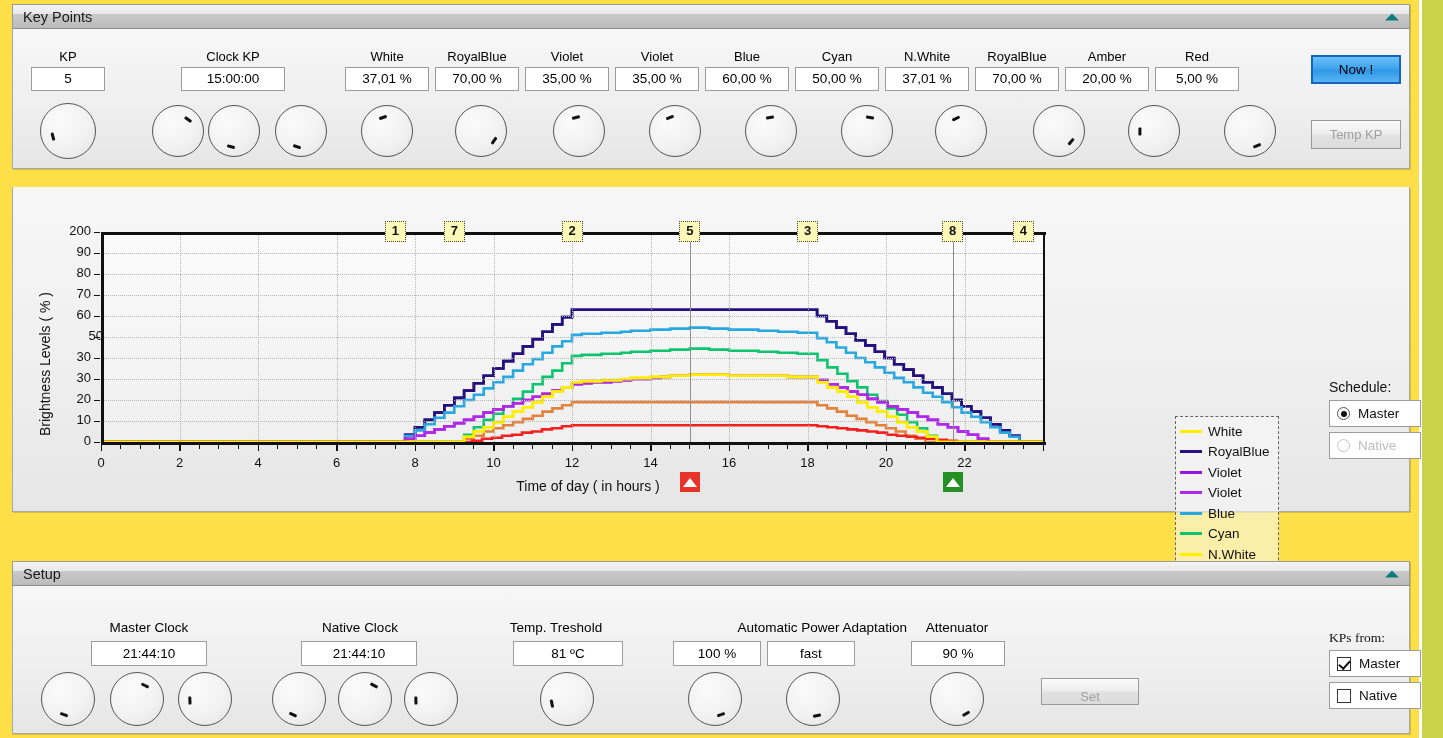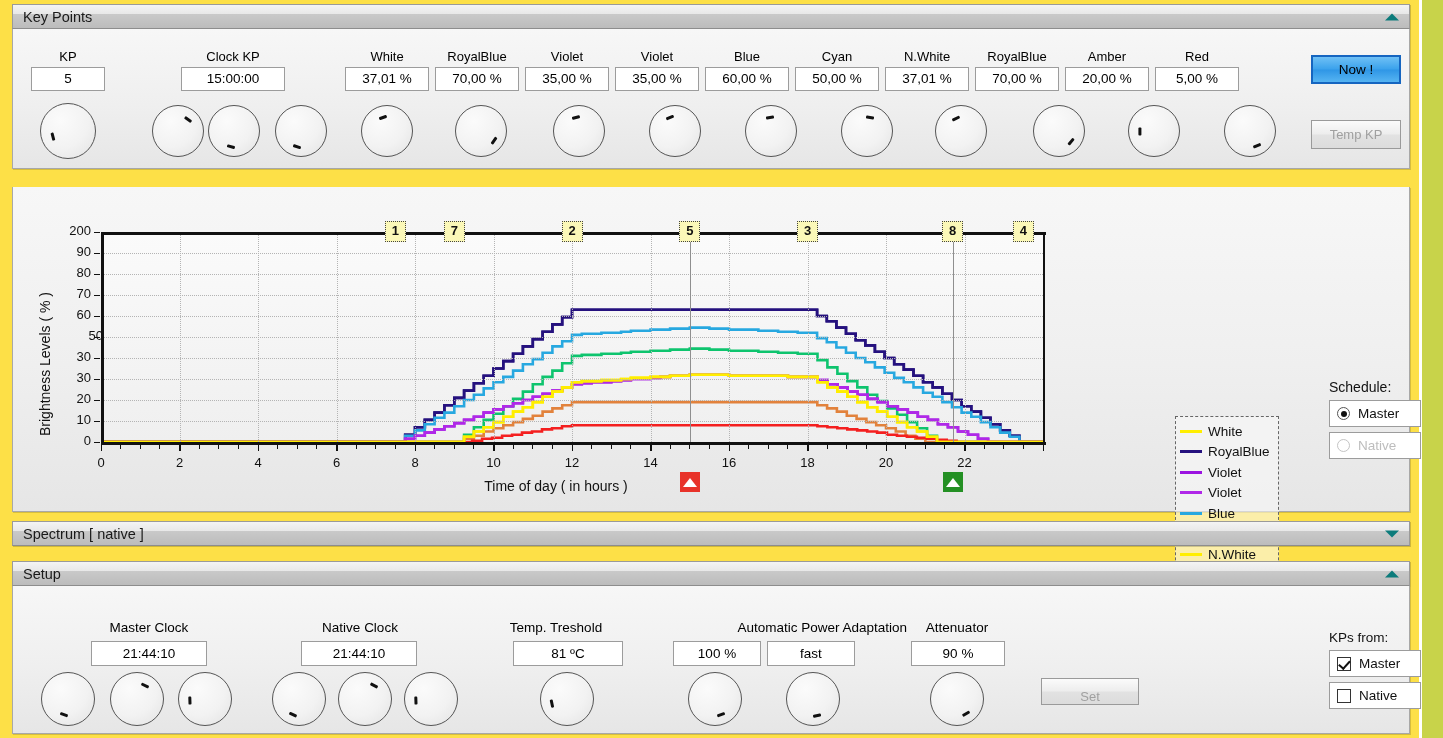--- a/index.html
+++ b/index.html
@@ -268,21 +268,21 @@
         <span>Temp KP</span>
       </div>
     </div>
   </div>
 
   <div class="panel" style="left:12px;top:187px;width:1398px;">
     <div class="panel-body" style="height:325px;">
 
       <div id="chartwrap" style="left:0;top:0;width:1396px;height:323px;">
         <div id="ylabel" style="left: 24px; top: 249px;">Brightness Levels  ( % )</div>
-        <div id="xlabel" style="left: 72px; top: 291px; width: 942px;">Time of day  ( in hours )</div>
+        <div id="xlabel" style="left: 104px; top: 291px; width: 942px;">Time of day  ( in hours )</div>
         <div id="plot" style="left: 88px; top: 45px; width: 942px; height: 210px;"></div>
         <svg id="curves" style="position: absolute; left: 0px; top: 0px;" width="1396" height="323">
             <polyline points="88.0,255.0 97.8,255.0 97.8,255.0 107.6,255.0 107.6,255.0 117.4,255.0 117.4,255.0 127.3,255.0 127.3,255.0 137.1,255.0 137.1,255.0 146.9,255.0 146.9,255.0 156.7,255.0 156.7,255.0 166.5,255.0 166.5,255.0 176.3,255.0 176.3,255.0 186.1,255.0 186.1,255.0 195.9,255.0 195.9,255.0 205.8,255.0 205.8,255.0 215.6,255.0 215.6,255.0 225.4,255.0 225.4,255.0 235.2,255.0 235.2,255.0 245.0,255.0 245.0,255.0 254.8,255.0 254.8,255.0 264.6,255.0 264.6,255.0 274.4,255.0 274.4,255.0 284.3,255.0 284.3,255.0 294.1,255.0 294.1,255.0 303.9,255.0 303.9,255.0 313.7,255.0 313.7,255.0 323.5,255.0 323.5,255.0 333.3,255.0 333.3,255.0 343.1,255.0 343.1,255.0 352.9,255.0 352.9,255.0 362.8,255.0 362.8,255.0 372.6,255.0 372.6,255.0 382.4,255.0 382.4,255.0 382.4,255.0 392.2,255.0 392.2,247.7 402.0,247.7 402.0,240.3 411.8,240.3 411.8,232.9 421.6,232.9 421.6,225.6 431.4,225.6 431.4,218.3 441.3,218.3 441.3,210.9 451.1,210.9 451.1,203.6 460.9,203.6 460.9,196.2 470.7,196.2 470.7,188.8 480.5,188.8 480.5,181.5 490.3,181.5 490.3,174.1 500.1,174.1 500.1,166.8 509.9,166.8 509.9,159.4 519.8,159.4 519.8,152.1 529.6,152.1 529.6,144.8 539.4,144.8 539.4,137.4 549.2,137.4 549.2,130.1 559.0,130.1 559.0,122.7 559.0,122.7 568.8,122.7 568.8,122.7 578.6,122.7 578.6,122.7 588.4,122.7 588.4,122.7 598.3,122.7 598.3,122.7 608.1,122.7 608.1,122.7 617.9,122.7 617.9,122.7 627.7,122.7 627.7,122.7 637.5,122.7 637.5,122.7 647.3,122.7 647.3,122.7 657.1,122.7 657.1,122.7 666.9,122.7 666.9,122.7 676.8,122.7 676.8,122.7 676.8,122.7 686.6,122.7 686.6,122.7 696.4,122.7 696.4,122.7 706.2,122.7 706.2,122.7 716.0,122.7 716.0,122.7 725.8,122.7 725.8,122.7 735.6,122.7 735.6,122.7 745.4,122.7 745.4,122.7 755.3,122.7 755.3,122.7 765.1,122.7 765.1,122.7 774.9,122.7 774.9,122.7 784.7,122.7 784.7,122.7 794.5,122.7 794.5,122.7 794.5,122.7 804.1,122.7 804.1,129.0 813.8,129.0 813.8,134.3 823.4,134.3 823.4,140.6 833.0,140.6 833.0,146.8 842.7,146.8 842.7,153.2 852.3,153.2 852.3,158.4 861.9,158.4 861.9,164.7 871.6,164.7 871.6,171.0 881.2,171.0 881.2,177.3 890.8,177.3 890.8,182.6 900.5,182.6 900.5,188.8 910.1,188.8 910.1,195.2 919.7,195.2 919.7,200.4 929.4,200.4 929.4,206.7 939.0,206.7 939.0,213.0 948.6,213.0 948.6,219.3 958.3,219.3 958.3,224.6 967.9,224.6 967.9,230.8 977.5,230.8 977.5,237.2 987.2,237.2 987.2,243.4 996.8,243.4 996.8,248.7 1006.4,248.7 1006.4,255.0 1006.4,255.0 1018.2,255.0 1018.2,255.0 1030.0,255.0 1030.0,255.0" fill="none" stroke="#25117e" stroke-width="2.6"></polyline>
             <polyline points="88.0,255.0 97.8,255.0 97.8,255.0 107.6,255.0 107.6,255.0 117.4,255.0 117.4,255.0 127.3,255.0 127.3,255.0 137.1,255.0 137.1,255.0 146.9,255.0 146.9,255.0 156.7,255.0 156.7,255.0 166.5,255.0 166.5,255.0 176.3,255.0 176.3,255.0 186.1,255.0 186.1,255.0 195.9,255.0 195.9,255.0 205.8,255.0 205.8,255.0 215.6,255.0 215.6,255.0 225.4,255.0 225.4,255.0 235.2,255.0 235.2,255.0 245.0,255.0 245.0,255.0 254.8,255.0 254.8,255.0 264.6,255.0 264.6,255.0 274.4,255.0 274.4,255.0 284.3,255.0 284.3,255.0 294.1,255.0 294.1,255.0 303.9,255.0 303.9,255.0 313.7,255.0 313.7,255.0 323.5,255.0 323.5,255.0 333.3,255.0 333.3,255.0 343.1,255.0 343.1,255.0 352.9,255.0 352.9,255.0 362.8,255.0 362.8,255.0 372.6,255.0 372.6,255.0 382.4,255.0 382.4,255.0 382.4,255.0 392.2,255.0 392.2,247.7 402.0,247.7 402.0,240.3 411.8,240.3 411.8,232.9 421.6,232.9 421.6,225.6 431.4,225.6 431.4,218.3 441.3,218.3 441.3,210.9 451.1,210.9 451.1,203.6 460.9,203.6 460.9,196.2 470.7,196.2 470.7,188.8 480.5,188.8 480.5,181.5 490.3,181.5 490.3,174.1 500.1,174.1 500.1,166.8 509.9,166.8 509.9,159.4 519.8,159.4 519.8,152.1 529.6,152.1 529.6,144.8 539.4,144.8 539.4,137.4 549.2,137.4 549.2,130.1 559.0,130.1 559.0,122.7 559.0,122.7 568.8,122.7 568.8,122.7 578.6,122.7 578.6,122.7 588.4,122.7 588.4,122.7 598.3,122.7 598.3,122.7 608.1,122.7 608.1,122.7 617.9,122.7 617.9,122.7 627.7,122.7 627.7,122.7 637.5,122.7 637.5,122.7 647.3,122.7 647.3,122.7 657.1,122.7 657.1,122.7 666.9,122.7 666.9,122.7 676.8,122.7 676.8,122.7 676.8,122.7 686.6,122.7 686.6,122.7 696.4,122.7 696.4,122.7 706.2,122.7 706.2,122.7 716.0,122.7 716.0,122.7 725.8,122.7 725.8,122.7 735.6,122.7 735.6,122.7 745.4,122.7 745.4,122.7 755.3,122.7 755.3,122.7 765.1,122.7 765.1,122.7 774.9,122.7 774.9,122.7 784.7,122.7 784.7,122.7 794.5,122.7 794.5,122.7 794.5,122.7 804.1,122.7 804.1,129.0 813.8,129.0 813.8,134.3 823.4,134.3 823.4,140.6 833.0,140.6 833.0,146.8 842.7,146.8 842.7,153.2 852.3,153.2 852.3,158.4 861.9,158.4 861.9,164.7 871.6,164.7 871.6,171.0 881.2,171.0 881.2,177.3 890.8,177.3 890.8,182.6 900.5,182.6 900.5,188.8 910.1,188.8 910.1,195.2 919.7,195.2 919.7,200.4 929.4,200.4 929.4,206.7 939.0,206.7 939.0,213.0 948.6,213.0 948.6,219.3 958.3,219.3 958.3,224.6 967.9,224.6 967.9,230.8 977.5,230.8 977.5,237.2 987.2,237.2 987.2,243.4 996.8,243.4 996.8,248.7 1006.4,248.7 1006.4,255.0 1006.4,255.0 1018.2,255.0 1018.2,255.0 1030.0,255.0 1030.0,255.0" fill="none" stroke="#25117e" stroke-width="2.6"></polyline>
             <polyline points="88.0,255.0 97.8,255.0 97.8,255.0 107.6,255.0 107.6,255.0 117.4,255.0 117.4,255.0 127.3,255.0 127.3,255.0 137.1,255.0 137.1,255.0 146.9,255.0 146.9,255.0 156.7,255.0 156.7,255.0 166.5,255.0 166.5,255.0 176.3,255.0 176.3,255.0 186.1,255.0 186.1,255.0 195.9,255.0 195.9,255.0 205.8,255.0 205.8,255.0 215.6,255.0 215.6,255.0 225.4,255.0 225.4,255.0 235.2,255.0 235.2,255.0 245.0,255.0 245.0,255.0 254.8,255.0 254.8,255.0 264.6,255.0 264.6,255.0 274.4,255.0 274.4,255.0 284.3,255.0 284.3,255.0 294.1,255.0 294.1,255.0 303.9,255.0 303.9,255.0 313.7,255.0 313.7,255.0 323.5,255.0 323.5,255.0 333.3,255.0 333.3,255.0 343.1,255.0 343.1,255.0 352.9,255.0 352.9,255.0 362.8,255.0 362.8,255.0 372.6,255.0 372.6,255.0 382.4,255.0 382.4,255.0 382.4,255.0 392.2,255.0 392.2,248.7 402.0,248.7 402.0,243.4 411.8,243.4 411.8,237.2 421.6,237.2 421.6,230.8 431.4,230.8 431.4,225.6 441.3,225.6 441.3,219.3 451.1,219.3 451.1,213.0 460.9,213.0 460.9,207.8 470.7,207.8 470.7,201.4 480.5,201.4 480.5,195.2 490.3,195.2 490.3,189.9 500.1,189.9 500.1,183.6 509.9,183.6 509.9,177.3 519.8,177.3 519.8,172.1 529.6,172.1 529.6,165.8 539.4,165.8 539.4,159.4 549.2,159.4 549.2,154.2 559.0,154.2 559.0,147.9 559.0,147.9 568.8,147.9 568.8,146.8 578.6,146.8 578.6,146.8 588.4,146.8 588.4,145.8 598.3,145.8 598.3,145.8 608.1,145.8 608.1,144.8 617.9,144.8 617.9,143.7 627.7,143.7 627.7,143.7 637.5,143.7 637.5,142.6 647.3,142.6 647.3,142.6 657.1,142.6 657.1,141.6 666.9,141.6 666.9,141.6 676.8,141.6 676.8,140.6 676.8,140.6 686.6,140.6 686.6,140.6 696.4,140.6 696.4,141.6 706.2,141.6 706.2,141.6 716.0,141.6 716.0,142.6 725.8,142.6 725.8,142.6 735.6,142.6 735.6,142.6 745.4,142.6 745.4,143.7 755.3,143.7 755.3,143.7 765.1,143.7 765.1,144.8 774.9,144.8 774.9,144.8 784.7,144.8 784.7,145.8 794.5,145.8 794.5,145.8 794.5,145.8 804.1,145.8 804.1,151.1 813.8,151.1 813.8,155.3 823.4,155.3 823.4,160.5 833.0,160.5 833.0,165.8 842.7,165.8 842.7,171.0 852.3,171.0 852.3,175.2 861.9,175.2 861.9,180.4 871.6,180.4 871.6,185.7 881.2,185.7 881.2,190.9 890.8,190.9 890.8,195.2 900.5,195.2 900.5,200.4 910.1,200.4 910.1,205.7 919.7,205.7 919.7,209.8 929.4,209.8 929.4,215.1 939.0,215.1 939.0,220.3 948.6,220.3 948.6,225.6 958.3,225.6 958.3,229.8 967.9,229.8 967.9,235.1 977.5,235.1 977.5,240.3 987.2,240.3 987.2,245.6 996.8,245.6 996.8,249.8 1006.4,249.8 1006.4,255.0 1006.4,255.0 1018.2,255.0 1018.2,255.0 1030.0,255.0 1030.0,255.0" fill="none" stroke="#27a8e0" stroke-width="2.6"></polyline>
             <polyline points="88.0,255.0 97.8,255.0 97.8,255.0 107.6,255.0 107.6,255.0 117.4,255.0 117.4,255.0 127.3,255.0 127.3,255.0 137.1,255.0 137.1,255.0 146.9,255.0 146.9,255.0 156.7,255.0 156.7,255.0 166.5,255.0 166.5,255.0 176.3,255.0 176.3,255.0 186.1,255.0 186.1,255.0 195.9,255.0 195.9,255.0 205.8,255.0 205.8,255.0 215.6,255.0 215.6,255.0 225.4,255.0 225.4,255.0 235.2,255.0 235.2,255.0 245.0,255.0 245.0,255.0 254.8,255.0 254.8,255.0 264.6,255.0 264.6,255.0 274.4,255.0 274.4,255.0 284.3,255.0 284.3,255.0 294.1,255.0 294.1,255.0 303.9,255.0 303.9,255.0 313.7,255.0 313.7,255.0 323.5,255.0 323.5,255.0 333.3,255.0 333.3,255.0 343.1,255.0 343.1,255.0 352.9,255.0 352.9,255.0 362.8,255.0 362.8,255.0 372.6,255.0 372.6,255.0 382.4,255.0 382.4,255.0 392.2,255.0 392.2,255.0 402.0,255.0 402.0,255.0 411.8,255.0 411.8,255.0 421.6,255.0 421.6,255.0 431.4,255.0 431.4,255.0 441.3,255.0 441.3,255.0 441.3,255.0 451.1,255.0 451.1,247.7 460.9,247.7 460.9,240.3 470.7,240.3 470.7,232.9 480.5,232.9 480.5,226.7 490.3,226.7 490.3,219.3 500.1,219.3 500.1,211.9 509.9,211.9 509.9,204.6 519.8,204.6 519.8,197.3 529.6,197.3 529.6,189.9 539.4,189.9 539.4,183.6 549.2,183.6 549.2,176.3 559.0,176.3 559.0,168.9 559.0,168.9 568.8,168.9 568.8,167.9 578.6,167.9 578.6,167.9 588.4,167.9 588.4,166.8 598.3,166.8 598.3,166.8 608.1,166.8 608.1,165.8 617.9,165.8 617.9,164.7 627.7,164.7 627.7,164.7 637.5,164.7 637.5,163.7 647.3,163.7 647.3,163.7 657.1,163.7 657.1,162.6 666.9,162.6 666.9,162.6 676.8,162.6 676.8,161.6 676.8,161.6 686.6,161.6 686.6,161.6 696.4,161.6 696.4,162.6 706.2,162.6 706.2,162.6 716.0,162.6 716.0,163.7 725.8,163.7 725.8,163.7 735.6,163.7 735.6,163.7 745.4,163.7 745.4,164.7 755.3,164.7 755.3,164.7 765.1,164.7 765.1,165.8 774.9,165.8 774.9,165.8 784.7,165.8 784.7,166.8 794.5,166.8 794.5,166.8 794.5,166.8 804.5,166.8 804.5,173.1 814.4,173.1 814.4,180.4 824.4,180.4 824.4,186.8 834.4,186.8 834.4,194.1 844.3,194.1 844.3,200.4 854.3,200.4 854.3,207.8 864.2,207.8 864.2,214.1 874.2,214.1 874.2,221.4 884.2,221.4 884.2,227.7 894.1,227.7 894.1,235.1 904.1,235.1 904.1,241.3 914.1,241.3 914.1,248.7 924.0,248.7 924.0,255.0 924.0,255.0 933.7,255.0 933.7,255.0 943.3,255.0 943.3,255.0 952.9,255.0 952.9,255.0 962.6,255.0 962.6,255.0 972.2,255.0 972.2,255.0 981.8,255.0 981.8,255.0 991.5,255.0 991.5,255.0 1001.1,255.0 1001.1,255.0 1010.7,255.0 1010.7,255.0 1020.4,255.0 1020.4,255.0 1030.0,255.0 1030.0,255.0" fill="none" stroke="#0ec46e" stroke-width="2.6"></polyline>
             <polyline points="88.0,255.0 97.8,255.0 97.8,255.0 107.6,255.0 107.6,255.0 117.4,255.0 117.4,255.0 127.3,255.0 127.3,255.0 137.1,255.0 137.1,255.0 146.9,255.0 146.9,255.0 156.7,255.0 156.7,255.0 166.5,255.0 166.5,255.0 176.3,255.0 176.3,255.0 186.1,255.0 186.1,255.0 195.9,255.0 195.9,255.0 205.8,255.0 205.8,255.0 215.6,255.0 215.6,255.0 225.4,255.0 225.4,255.0 235.2,255.0 235.2,255.0 245.0,255.0 245.0,255.0 254.8,255.0 254.8,255.0 264.6,255.0 264.6,255.0 274.4,255.0 274.4,255.0 284.3,255.0 284.3,255.0 294.1,255.0 294.1,255.0 303.9,255.0 303.9,255.0 313.7,255.0 313.7,255.0 323.5,255.0 323.5,255.0 333.3,255.0 333.3,255.0 343.1,255.0 343.1,255.0 352.9,255.0 352.9,255.0 362.8,255.0 362.8,255.0 372.6,255.0 372.6,255.0 382.4,255.0 382.4,255.0 382.4,255.0 392.2,255.0 392.2,251.8 402.0,251.8 402.0,248.7 411.8,248.7 411.8,245.6 421.6,245.6 421.6,242.4 431.4,242.4 431.4,239.3 441.3,239.3 441.3,236.1 451.1,236.1 451.1,232.9 460.9,232.9 460.9,229.8 470.7,229.8 470.7,225.6 480.5,225.6 480.5,222.4 490.3,222.4 490.3,219.3 500.1,219.3 500.1,216.2 509.9,216.2 509.9,213.0 519.8,213.0 519.8,209.8 529.6,209.8 529.6,206.7 539.4,206.7 539.4,203.6 549.2,203.6 549.2,200.4 559.0,200.4 559.0,197.3 559.0,197.3 568.8,197.3 568.8,196.2 578.6,196.2 578.6,195.2 588.4,195.2 588.4,195.2 598.3,195.2 598.3,194.1 608.1,194.1 608.1,193.1 617.9,193.1 617.9,192.0 627.7,192.0 627.7,192.0 637.5,192.0 637.5,190.9 647.3,190.9 647.3,189.9 657.1,189.9 657.1,188.8 666.9,188.8 666.9,188.8 676.8,188.8 676.8,187.8 676.8,187.8 686.6,187.8 686.6,187.8 696.4,187.8 696.4,187.8 706.2,187.8 706.2,187.8 716.0,187.8 716.0,188.8 725.8,188.8 725.8,188.8 735.6,188.8 735.6,188.8 745.4,188.8 745.4,188.8 755.3,188.8 755.3,188.8 765.1,188.8 765.1,188.8 774.9,188.8 774.9,189.9 784.7,189.9 784.7,189.9 794.5,189.9 794.5,189.9 794.5,189.9 804.5,189.9 804.5,193.1 814.6,193.1 814.6,197.3 824.6,197.3 824.6,200.4 834.6,200.4 834.6,204.6 844.7,204.6 844.7,207.8 854.7,207.8 854.7,211.9 864.7,211.9 864.7,215.1 874.7,215.1 874.7,219.3 884.8,219.3 884.8,222.4 894.8,222.4 894.8,225.6 904.8,225.6 904.8,229.8 914.9,229.8 914.9,232.9 924.9,232.9 924.9,237.2 934.9,237.2 934.9,240.3 945.0,240.3 945.0,244.5 955.0,244.5 955.0,247.7 965.0,247.7 965.0,251.8 975.1,251.8 975.1,255.0 975.1,255.0 984.2,255.0 984.2,255.0 993.4,255.0 993.4,255.0 1002.5,255.0 1002.5,255.0 1011.7,255.0 1011.7,255.0 1020.8,255.0 1020.8,255.0 1030.0,255.0 1030.0,255.0" fill="none" stroke="#9b13e0" stroke-width="2.6"></polyline>
             <polyline points="88.0,255.0 97.8,255.0 97.8,255.0 107.6,255.0 107.6,255.0 117.4,255.0 117.4,255.0 127.3,255.0 127.3,255.0 137.1,255.0 137.1,255.0 146.9,255.0 146.9,255.0 156.7,255.0 156.7,255.0 166.5,255.0 166.5,255.0 176.3,255.0 176.3,255.0 186.1,255.0 186.1,255.0 195.9,255.0 195.9,255.0 205.8,255.0 205.8,255.0 215.6,255.0 215.6,255.0 225.4,255.0 225.4,255.0 235.2,255.0 235.2,255.0 245.0,255.0 245.0,255.0 254.8,255.0 254.8,255.0 264.6,255.0 264.6,255.0 274.4,255.0 274.4,255.0 284.3,255.0 284.3,255.0 294.1,255.0 294.1,255.0 303.9,255.0 303.9,255.0 313.7,255.0 313.7,255.0 323.5,255.0 323.5,255.0 333.3,255.0 333.3,255.0 343.1,255.0 343.1,255.0 352.9,255.0 352.9,255.0 362.8,255.0 362.8,255.0 372.6,255.0 372.6,255.0 382.4,255.0 382.4,255.0 382.4,255.0 392.2,255.0 392.2,251.8 402.0,251.8 402.0,248.7 411.8,248.7 411.8,245.6 421.6,245.6 421.6,242.4 431.4,242.4 431.4,239.3 441.3,239.3 441.3,236.1 451.1,236.1 451.1,232.9 460.9,232.9 460.9,229.8 470.7,229.8 470.7,225.6 480.5,225.6 480.5,222.4 490.3,222.4 490.3,219.3 500.1,219.3 500.1,216.2 509.9,216.2 509.9,213.0 519.8,213.0 519.8,209.8 529.6,209.8 529.6,206.7 539.4,206.7 539.4,203.6 549.2,203.6 549.2,200.4 559.0,200.4 559.0,197.3 559.0,197.3 568.8,197.3 568.8,196.2 578.6,196.2 578.6,195.2 588.4,195.2 588.4,195.2 598.3,195.2 598.3,194.1 608.1,194.1 608.1,193.1 617.9,193.1 617.9,192.0 627.7,192.0 627.7,192.0 637.5,192.0 637.5,190.9 647.3,190.9 647.3,189.9 657.1,189.9 657.1,188.8 666.9,188.8 666.9,188.8 676.8,188.8 676.8,187.8 676.8,187.8 686.6,187.8 686.6,187.8 696.4,187.8 696.4,187.8 706.2,187.8 706.2,187.8 716.0,187.8 716.0,188.8 725.8,188.8 725.8,188.8 735.6,188.8 735.6,188.8 745.4,188.8 745.4,188.8 755.3,188.8 755.3,188.8 765.1,188.8 765.1,188.8 774.9,188.8 774.9,189.9 784.7,189.9 784.7,189.9 794.5,189.9 794.5,189.9 794.5,189.9 804.5,189.9 804.5,193.1 814.6,193.1 814.6,197.3 824.6,197.3 824.6,200.4 834.6,200.4 834.6,204.6 844.7,204.6 844.7,207.8 854.7,207.8 854.7,211.9 864.7,211.9 864.7,215.1 874.7,215.1 874.7,219.3 884.8,219.3 884.8,222.4 894.8,222.4 894.8,225.6 904.8,225.6 904.8,229.8 914.9,229.8 914.9,232.9 924.9,232.9 924.9,237.2 934.9,237.2 934.9,240.3 945.0,240.3 945.0,244.5 955.0,244.5 955.0,247.7 965.0,247.7 965.0,251.8 975.1,251.8 975.1,255.0 975.1,255.0 984.2,255.0 984.2,255.0 993.4,255.0 993.4,255.0 1002.5,255.0 1002.5,255.0 1011.7,255.0 1011.7,255.0 1020.8,255.0 1020.8,255.0 1030.0,255.0 1030.0,255.0" fill="none" stroke="#b028e8" stroke-width="2.6"></polyline>
             <polyline points="88.0,255.0 97.8,255.0 97.8,255.0 107.6,255.0 107.6,255.0 117.4,255.0 117.4,255.0 127.3,255.0 127.3,255.0 137.1,255.0 137.1,255.0 146.9,255.0 146.9,255.0 156.7,255.0 156.7,255.0 166.5,255.0 166.5,255.0 176.3,255.0 176.3,255.0 186.1,255.0 186.1,255.0 195.9,255.0 195.9,255.0 205.8,255.0 205.8,255.0 215.6,255.0 215.6,255.0 225.4,255.0 225.4,255.0 235.2,255.0 235.2,255.0 245.0,255.0 245.0,255.0 254.8,255.0 254.8,255.0 264.6,255.0 264.6,255.0 274.4,255.0 274.4,255.0 284.3,255.0 284.3,255.0 294.1,255.0 294.1,255.0 303.9,255.0 303.9,255.0 313.7,255.0 313.7,255.0 323.5,255.0 323.5,255.0 333.3,255.0 333.3,255.0 343.1,255.0 343.1,255.0 352.9,255.0 352.9,255.0 362.8,255.0 362.8,255.0 372.6,255.0 372.6,255.0 382.4,255.0 382.4,255.0 392.2,255.0 392.2,255.0 402.0,255.0 402.0,255.0 411.8,255.0 411.8,255.0 421.6,255.0 421.6,255.0 431.4,255.0 431.4,255.0 441.3,255.0 441.3,255.0 441.3,255.0 451.1,255.0 451.1,251.8 460.9,251.8 460.9,248.7 470.7,248.7 470.7,244.5 480.5,244.5 480.5,241.3 490.3,241.3 490.3,238.2 500.1,238.2 500.1,235.1 509.9,235.1 509.9,231.9 519.8,231.9 519.8,228.8 529.6,228.8 529.6,224.6 539.4,224.6 539.4,221.4 549.2,221.4 549.2,218.3 559.0,218.3 559.0,215.1 559.0,215.1 568.8,215.1 568.8,215.1 578.6,215.1 578.6,215.1 588.4,215.1 588.4,215.1 598.3,215.1 598.3,215.1 608.1,215.1 608.1,215.1 617.9,215.1 617.9,215.1 627.7,215.1 627.7,215.1 637.5,215.1 637.5,215.1 647.3,215.1 647.3,215.1 657.1,215.1 657.1,215.1 666.9,215.1 666.9,215.1 676.8,215.1 676.8,215.1 676.8,215.1 686.6,215.1 686.6,215.1 696.4,215.1 696.4,215.1 706.2,215.1 706.2,215.1 716.0,215.1 716.0,215.1 725.8,215.1 725.8,215.1 735.6,215.1 735.6,215.1 745.4,215.1 745.4,215.1 755.3,215.1 755.3,215.1 765.1,215.1 765.1,215.1 774.9,215.1 774.9,215.1 784.7,215.1 784.7,215.1 794.5,215.1 794.5,215.1 794.5,215.1 804.3,215.1 804.3,218.3 814.1,218.3 814.1,221.4 823.9,221.4 823.9,224.6 833.8,224.6 833.8,228.8 843.6,228.8 843.6,231.9 853.4,231.9 853.4,235.1 863.2,235.1 863.2,238.2 873.0,238.2 873.0,241.3 882.8,241.3 882.8,244.5 892.6,244.5 892.6,248.7 902.4,248.7 902.4,251.8 912.3,251.8 912.3,255.0 912.3,255.0 922.1,255.0 922.1,255.0 931.9,255.0 931.9,255.0 941.7,255.0 941.7,255.0 951.5,255.0 951.5,255.0 961.3,255.0 961.3,255.0 971.1,255.0 971.1,255.0 980.9,255.0 980.9,255.0 990.8,255.0 990.8,255.0 1000.6,255.0 1000.6,255.0 1010.4,255.0 1010.4,255.0 1020.2,255.0 1020.2,255.0 1030.0,255.0 1030.0,255.0" fill="none" stroke="#e2823c" stroke-width="2.6"></polyline>
             <polyline points="88.0,255.0 97.8,255.0 97.8,255.0 107.5,255.0 107.5,255.0 117.3,255.0 117.3,255.0 127.0,255.0 127.0,255.0 136.8,255.0 136.8,255.0 146.6,255.0 146.6,255.0 156.3,255.0 156.3,255.0 166.1,255.0 166.1,255.0 175.8,255.0 175.8,255.0 185.6,255.0 185.6,255.0 195.4,255.0 195.4,255.0 205.1,255.0 205.1,255.0 214.9,255.0 214.9,255.0 224.6,255.0 224.6,255.0 234.4,255.0 234.4,255.0 244.2,255.0 244.2,255.0 253.9,255.0 253.9,255.0 263.7,255.0 263.7,255.0 273.4,255.0 273.4,255.0 283.2,255.0 283.2,255.0 292.9,255.0 292.9,255.0 302.7,255.0 302.7,255.0 312.5,255.0 312.5,255.0 322.2,255.0 322.2,255.0 332.0,255.0 332.0,255.0 341.7,255.0 341.7,255.0 351.5,255.0 351.5,255.0 361.3,255.0 361.3,255.0 371.0,255.0 371.0,255.0 380.8,255.0 380.8,255.0 390.5,255.0 390.5,255.0 400.3,255.0 400.3,255.0 410.1,255.0 410.1,255.0 419.8,255.0 419.8,255.0 429.6,255.0 429.6,255.0 439.3,255.0 439.3,255.0 449.1,255.0 449.1,255.0 449.1,255.0 459.1,255.0 459.1,253.9 469.1,253.9 469.1,251.8 479.1,251.8 479.1,250.8 489.1,250.8 489.1,248.7 499.1,248.7 499.1,247.7 509.0,247.7 509.0,245.6 519.0,245.6 519.0,244.5 529.0,244.5 529.0,242.4 539.0,242.4 539.0,241.3 549.0,241.3 549.0,239.3 559.0,239.3 559.0,238.2 559.0,238.2 568.8,238.2 568.8,238.2 578.6,238.2 578.6,238.2 588.4,238.2 588.4,238.2 598.3,238.2 598.3,238.2 608.1,238.2 608.1,238.2 617.9,238.2 617.9,238.2 627.7,238.2 627.7,238.2 637.5,238.2 637.5,238.2 647.3,238.2 647.3,238.2 657.1,238.2 657.1,238.2 666.9,238.2 666.9,238.2 676.8,238.2 676.8,238.2 676.8,238.2 686.6,238.2 686.6,238.2 696.4,238.2 696.4,238.2 706.2,238.2 706.2,238.2 716.0,238.2 716.0,238.2 725.8,238.2 725.8,238.2 735.6,238.2 735.6,238.2 745.4,238.2 745.4,238.2 755.3,238.2 755.3,238.2 765.1,238.2 765.1,238.2 774.9,238.2 774.9,238.2 784.7,238.2 784.7,238.2 794.5,238.2 794.5,238.2 794.5,238.2 804.4,238.2 804.4,239.3 814.4,239.3 814.4,240.3 824.3,240.3 824.3,241.3 834.3,241.3 834.3,242.4 844.2,242.4 844.2,243.4 854.2,243.4 854.2,244.5 864.1,244.5 864.1,245.6 874.0,245.6 874.0,247.7 884.0,247.7 884.0,248.7 893.9,248.7 893.9,249.8 903.9,249.8 903.9,250.8 913.8,250.8 913.8,251.8 923.8,251.8 923.8,252.9 933.7,252.9 933.7,253.9 943.6,253.9 943.6,255.0 943.6,255.0 953.2,255.0 953.2,255.0 962.8,255.0 962.8,255.0 972.4,255.0 972.4,255.0 982.0,255.0 982.0,255.0 991.6,255.0 991.6,255.0 1001.2,255.0 1001.2,255.0 1010.8,255.0 1010.8,255.0 1020.4,255.0 1020.4,255.0 1030.0,255.0 1030.0,255.0" fill="none" stroke="#f41f1f" stroke-width="2.6"></polyline>
@@ -465,26 +465,20 @@
         <span class="radio-dot on"></span>
         <span>Master</span>
       </div>
       <div class="radiobox" style="position:absolute;left:1316px;top:245px;width:92px;">
         <span class="radio-dot off"></span>
         <span class="dim">Native</span>
       </div>
     </div>
   </div>
 
-  <div class="panel" style="left:12px;top:521px;width:1398px;">
-    <div class="panel-head">
-      <span>Spectrum  [ native ]</span>
-      <span class="collapse-arrow arrow-down"></span>
-    </div>
-  </div>
 
   <div class="panel" style="left:12px;top:561px;width:1398px;">
     <div class="panel-head">
       <span>Setup</span>
       <span class="collapse-arrow arrow-up"></span>
     </div>
     <div class="panel-body" style="height:148px;">
       <div id="setup-content">
           <div class="setup-label" style="left: -24px; top: 34px; width: 320px;">Master Clock</div>
           <div class="setup-field" style="left: 78px; top: 55px; width: 116px;">21:44:10</div>
@@ -524,21 +518,21 @@
           </div>
           <div class="setup-label" style="left: 784px; top: 34px; width: 320px;">Attenuator</div>
           <div class="setup-field" style="left: 898px; top: 55px; width: 94px;">90 %</div>
           <div class="knob" style="left: 917px; top: 86px; width: 54px; height: 54px;">
             <i style="left: 31px; top: 39.2564px; transform: rotate(150deg);"></i>
           </div>
         </div>
       <div class="btn btn-disabled" style="position:absolute;left:1028px;top:92px;width:98px;height:27px;align-items:flex-end;">
         <span>Set</span>
       </div>
-      <div style="position:absolute;left:1316px;top:44px;font-size:13.5px;color:#111;">KPs from:</div>
+      <div style="position:absolute;left:1316px;top:44px;font-size:13.5px;color:#111;font-family:Liberation Serif, serif;">KPs from:</div>
       <div class="checkbox-box" style="position:absolute;left:1316px;top:64px;width:92px;">
         <span class="cb on"></span>
         <span>Master</span>
       </div>
       <div class="checkbox-box" style="position:absolute;left:1316px;top:96px;width:92px;">
         <span class="cb"></span>
         <span>Native</span>
       </div>
     </div>
   </div>

